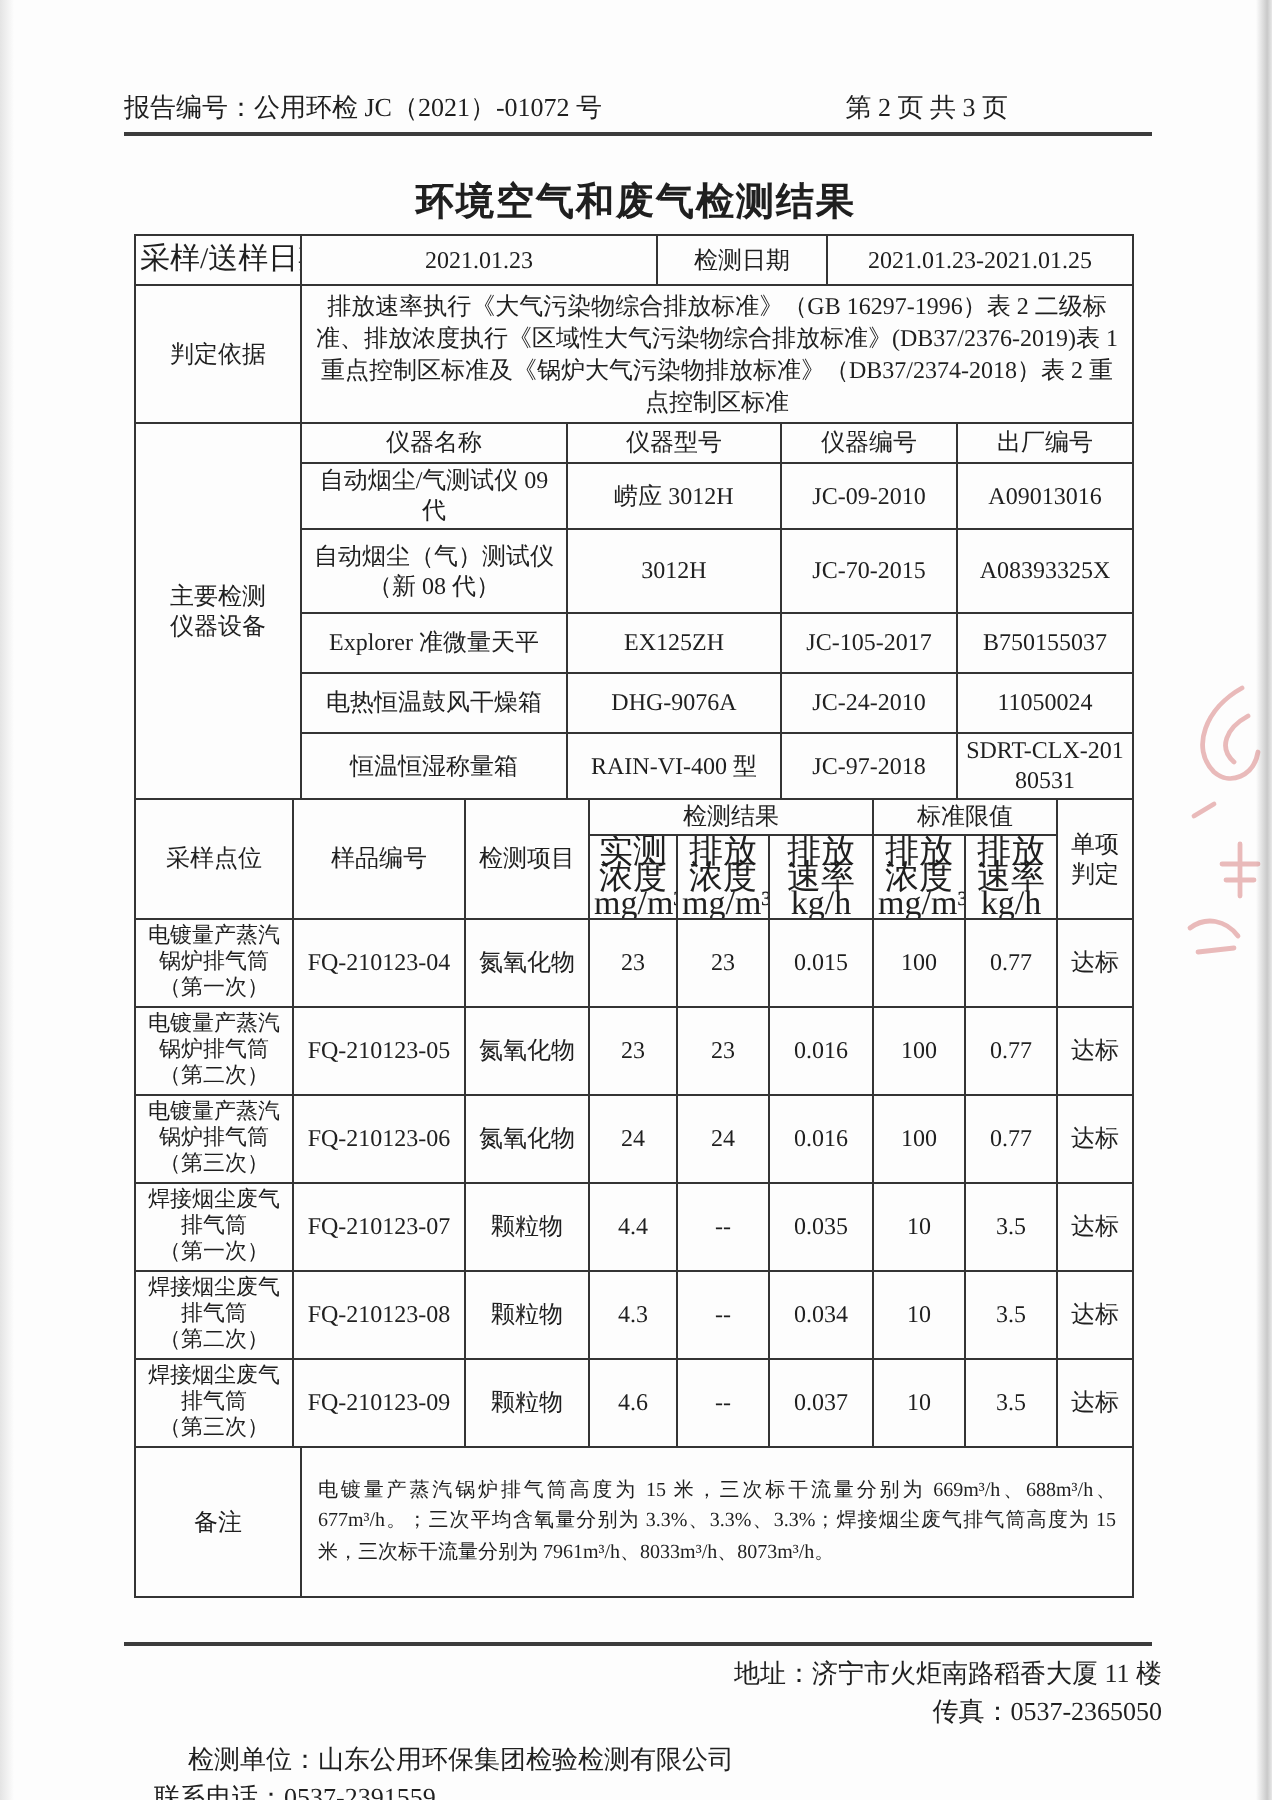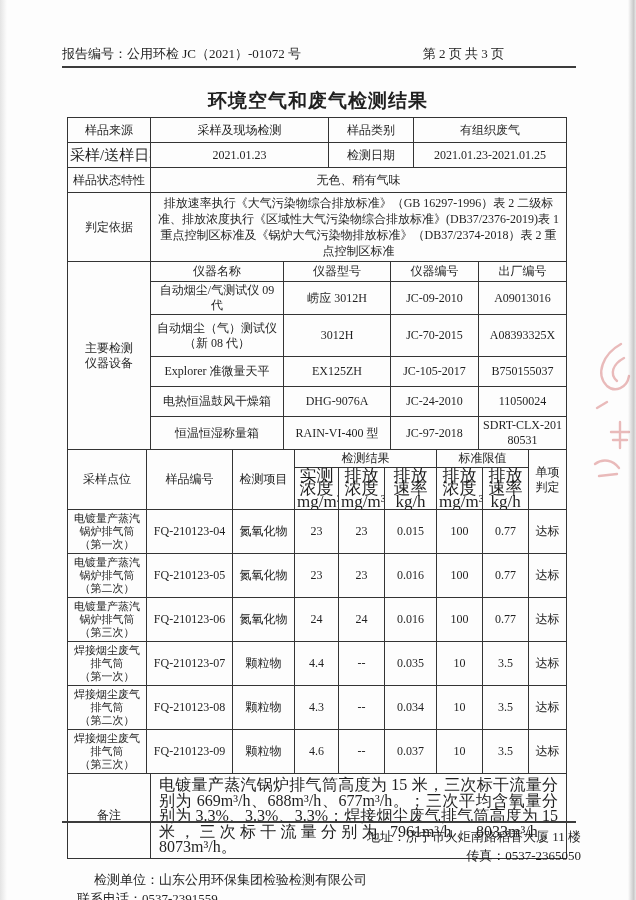--- a/index.html
+++ b/index.html
@@ -52,21 +52,21 @@
   .r-i3 td { height:30px; }
   .r-i4 td { height:30px; }
   .r-i5 td { height:31px; }
   .r-g td  { height:18px; }
   .r-sub td{ height:42px; line-height:13px; font-size:17px; }
   .r-d td  { height:41px; }
   .pt { font-size:11px; line-height:13px; white-space:pre-line; padding:2px 1px; }
   .r-remark td { height:75px; }
   .remark-text {
     text-align:left; text-align-last:left;
-    padding:3px 8px; line-height:15.5px; font-size:16px;
+    padding:3px 8px; line-height:15.5px; font-size:10px;
     text-align: justify;
   }
   .doc-footer {
     position:absolute; left:62px; top:821px; width:514px;
     border-top:2px solid #3c3c3c; padding-top:4px;
     display:flex; justify-content:space-between;
     font-size:13px; line-height:19px; white-space:nowrap;
   }
   .f-left { padding-left:15px;margin-top:43px; }
   .f-left .l1 { text-indent:17px; }
@@ -93,35 +93,25 @@
   <div class="tables">
 
     <table class="t-info">
       <colgroup>
           <col style="width:83px">
           <col style="width:178px">
           <col style="width:85px">
           <col style="width:153px">
         </colgroup>
       <tbody>
-          <tr class="r-info">
-        <td>样品来源</td>
-        <td>采样及现场检测</td>
-        <td>样品类别</td>
-        <td>有组织废气</td>
-      </tr>
       <tr class="r-info">
         <td class="nw">采样/送样日期</td>
         <td>2021.01.23</td>
         <td>检测日期</td>
         <td>2021.01.23-2021.01.25</td>
-      </tr>
-      <tr class="r-info">
-        <td>样品状态特性</td>
-        <td colspan="3">无色、稍有气味</td>
       </tr>
       <tr class="r-basis">
         <td>判定依据</td>
         <td colspan="3" class="basis-cell">排放速率执行《大气污染物综合排放标准》（GB 16297-1996）表 2 二级标准、排放浓度执行《区域性大气污染物综合排放标准》(DB37/2376-2019)表 1 重点控制区标准及《锅炉大气污染物排放标准》（DB37/2374-2018）表 2 重点控制区标准</td>
       </tr>
     </tbody>
       </table>
 
     <table class="t-instr">
       <colgroup>

